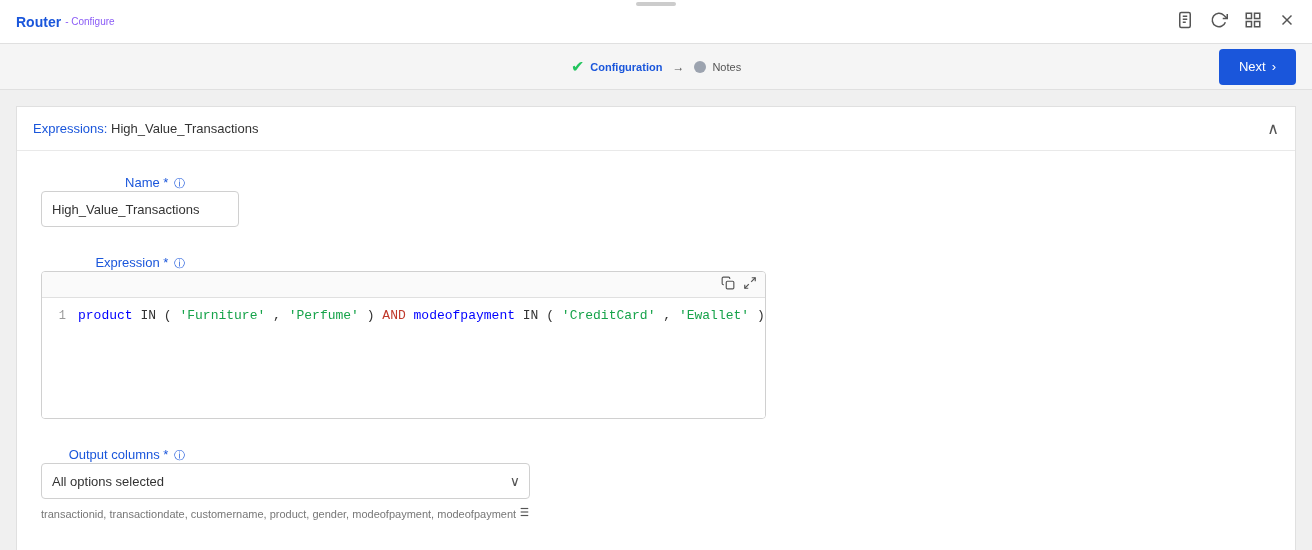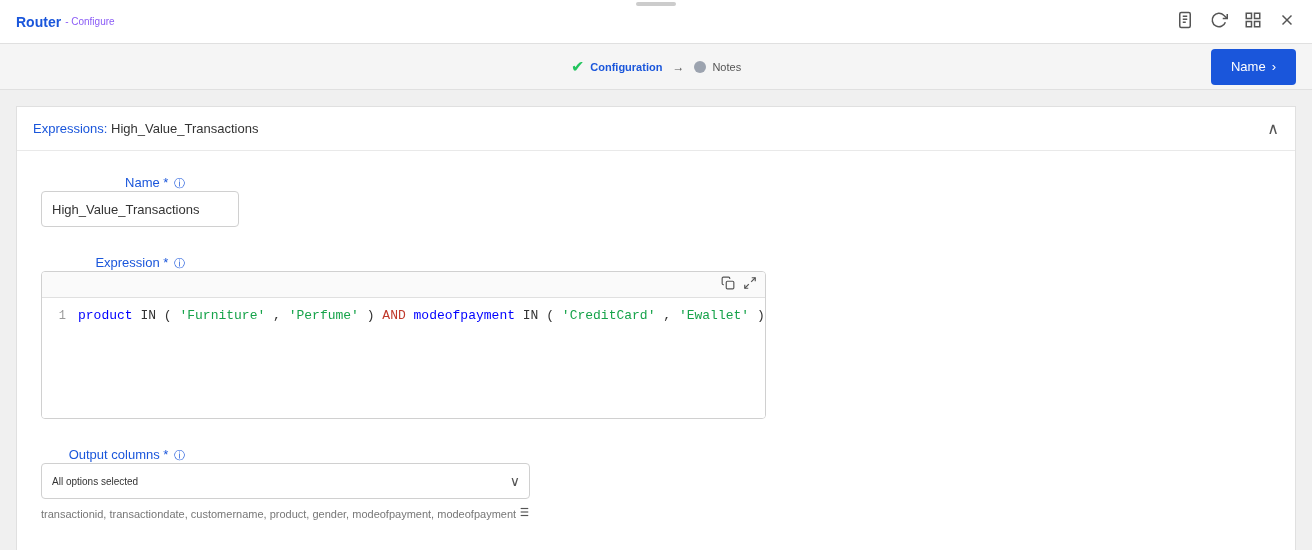--- a/index.html
+++ b/index.html
@@ -232,21 +232,21 @@
     
     .select-wrapper {
       position: relative;
     }
     .select-display {
       width: 100%;
       height: 36px;
       border: 1px solid #d0d0d0;
       border-radius: 4px;
       padding: 0 32px 0 10px;
-      font-size: 10px;
+      font-size: 13px;
       color: #333;
       background: #fff;
       display: flex;
       align-items: center;
       cursor: pointer;
     }
     .select-arrow {
       position: absolute;
       right: 10px;
       top: 50%;
@@ -331,21 +331,21 @@
       <span class="step-label-active">Configuration</span>
     </div>
     <span class="step-arrow">→</span>
     <div class="step-item">
       <span class="step-dot"></span>
       <span class="step-label-inactive">Notes</span>
     </div>
   </div>
   <div style="flex:1; display:flex; justify-content:flex-end;">
     <button class="next-button">
-      <span>Name</span>
+      <span>Next</span>
       <span>›</span>
     </button>
   </div>
 </div>
 
 <div class="main-content">
   <div class="expression-card">
 
     <div class="expression-card-header">
       <div class="expression-title">

